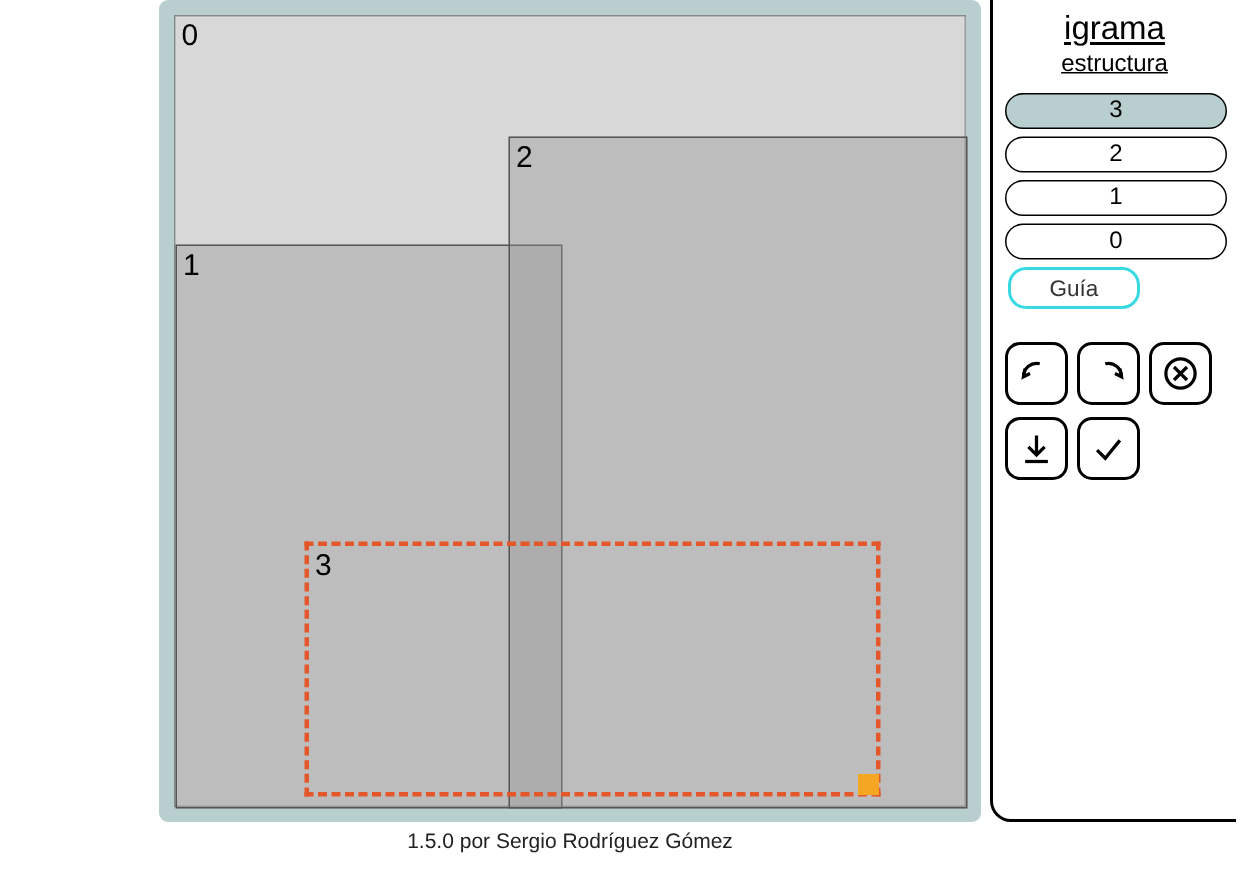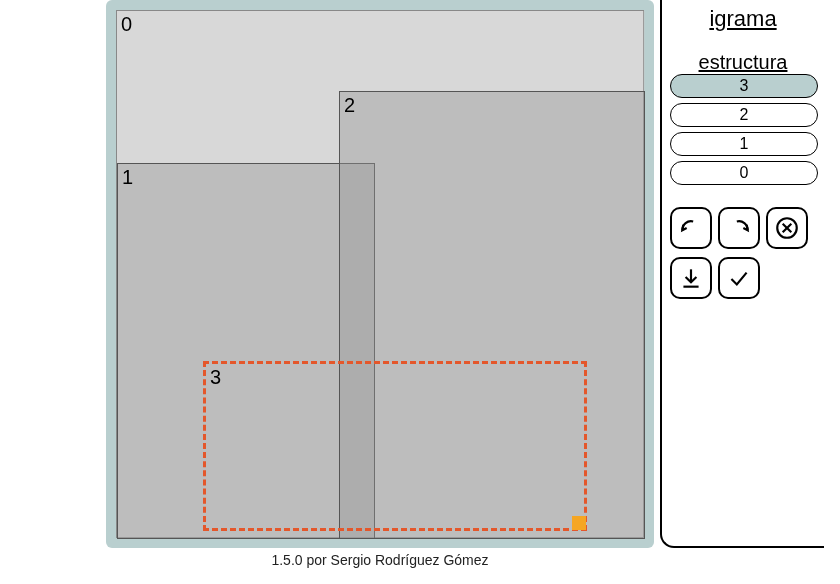--- a/index.html
+++ b/index.html
@@ -77,27 +77,27 @@
     border-left: 2px solid #000;
     border-bottom: 2px solid #000;
     border-bottom-left-radius: 14px;
     padding: 6px 8px 8px 8px;
     background: #fff;
   }
   .brand {
     text-align: center;
     font-size: 22px;
     text-decoration: underline;
-    margin-bottom: 19px;
+    margin-bottom: 2px;
   }
   .subhead {
     text-align: center;
-    font-size: 20px;
+    font-size: 16px;
     text-decoration: underline;
-    margin-bottom: 0;
+    margin-bottom: 10px;
   }
   .layer-btn {
     width: 148px;
     height: 24px;
     border: 1.5px solid #000;
     border-radius: 12px;
     background: #fff;
     display: flex;
     align-items: center;
     justify-content: center;
@@ -170,20 +170,23 @@
   <div class="layer-btn">
     <span>2</span>
   </div>
   <div class="layer-btn">
     <span>1</span>
   </div>
   <div class="layer-btn">
     <span>0</span>
   </div>
 
+  <div class="guide-btn">
+    <span>Guía</span>
+  </div>
 
   <div class="tool-group">
     <div class="tool-row">
       <div class="tool">
         <svg viewBox="0 0 24 24">
             <path d="M14 6 A8 8 0 0 0 4 14"></path>
             <polyline points="8,12 4,14 5,9"></polyline>
           </svg>
       </div>
       <div class="tool">

